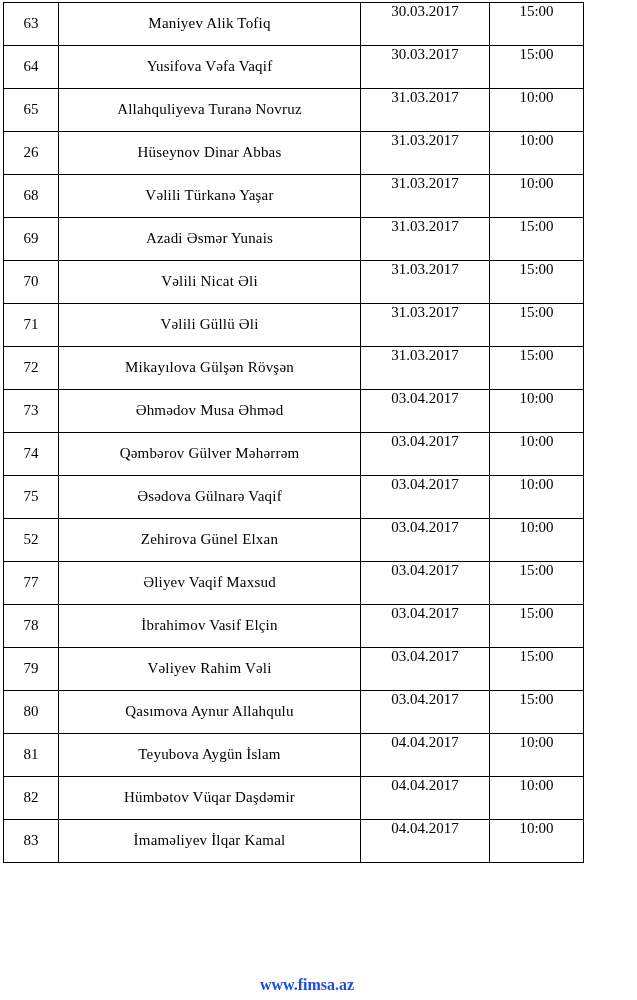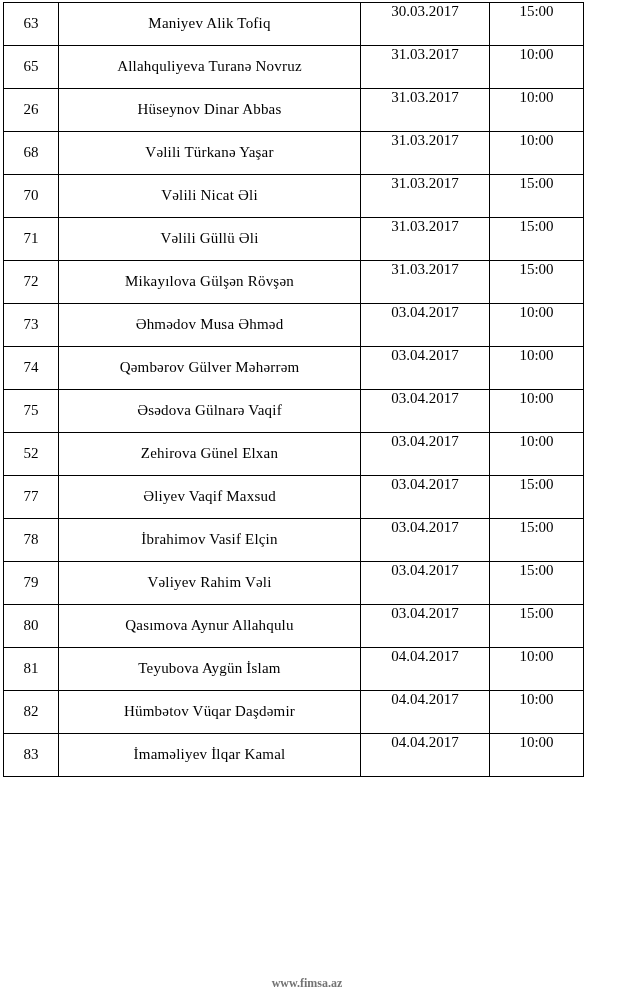--- a/index.html
+++ b/index.html
@@ -54,22 +54,22 @@
     padding-top: 7px;
   }
   .footer-site {
     position: absolute;
     left: 0;
     top: 976px;
     width: 614px;
     text-align: center;
     font-family: "Liberation Serif", "DejaVu Serif", serif;
     font-weight: bold;
-    font-size: 12px;
-    color: #737373;
+    font-size: 16px;
+    color: #1d4ed8;
   }
   .page-number {
     position: absolute;
     left: 601px;
     top: 938px;
     width: 20px;
     text-align: center;
     font-family: "Liberation Sans", "DejaVu Sans", sans-serif;
     font-size: 14px;
     color: #000000;
@@ -88,36 +88,48 @@
       <col style="width:94px">
     </colgroup>
     <tbody>
         <tr>
           <td class="cell-num">63</td>
           <td class="cell-name">Maniyev Alik Tofiq</td>
           <td class="cell-date">30.03.2017</td>
           <td class="cell-time">15:00</td>
         </tr>
         <tr>
+          <td class="cell-num">64</td>
+          <td class="cell-name">Yusifova Vəfa Vaqif</td>
+          <td class="cell-date">30.03.2017</td>
+          <td class="cell-time">15:00</td>
+        </tr>
+        <tr>
           <td class="cell-num">65</td>
           <td class="cell-name">Allahquliyeva Turanə Novruz</td>
           <td class="cell-date">31.03.2017</td>
           <td class="cell-time">10:00</td>
         </tr>
         <tr>
           <td class="cell-num">26</td>
           <td class="cell-name">Hüseynov Dinar Abbas</td>
           <td class="cell-date">31.03.2017</td>
           <td class="cell-time">10:00</td>
         </tr>
         <tr>
           <td class="cell-num">68</td>
           <td class="cell-name">Vəlili Türkanə Yaşar</td>
           <td class="cell-date">31.03.2017</td>
           <td class="cell-time">10:00</td>
+        </tr>
+        <tr>
+          <td class="cell-num">69</td>
+          <td class="cell-name">Azadi Əsmər Yunais</td>
+          <td class="cell-date">31.03.2017</td>
+          <td class="cell-time">15:00</td>
         </tr>
         <tr>
           <td class="cell-num">70</td>
           <td class="cell-name">Vəlili Nicat Əli</td>
           <td class="cell-date">31.03.2017</td>
           <td class="cell-time">15:00</td>
         </tr>
         <tr>
           <td class="cell-num">71</td>
           <td class="cell-name">Vəlili Güllü Əli</td>

